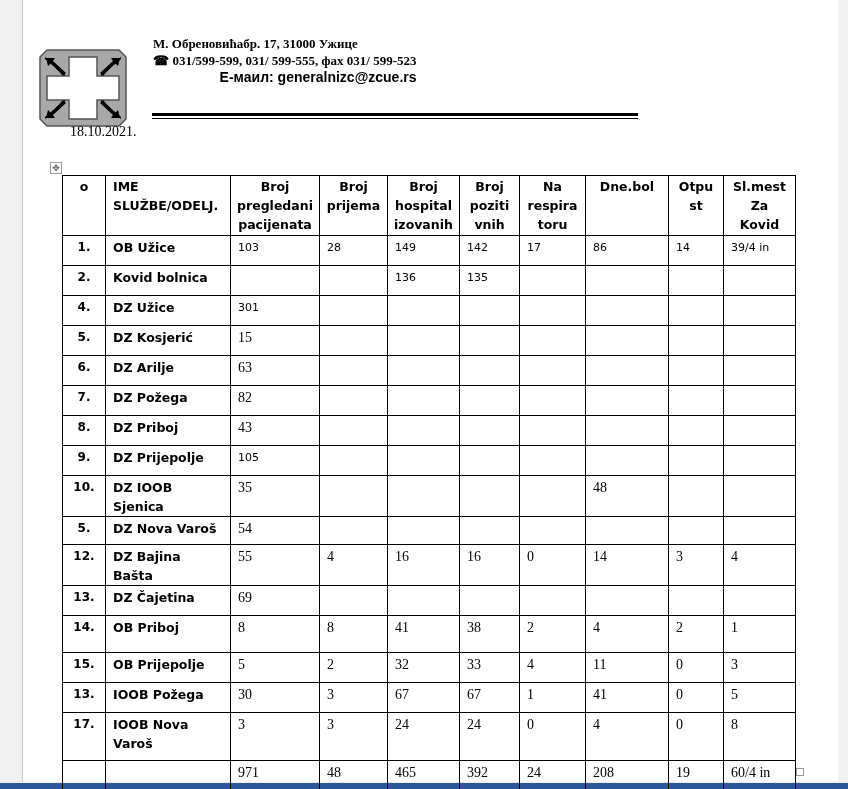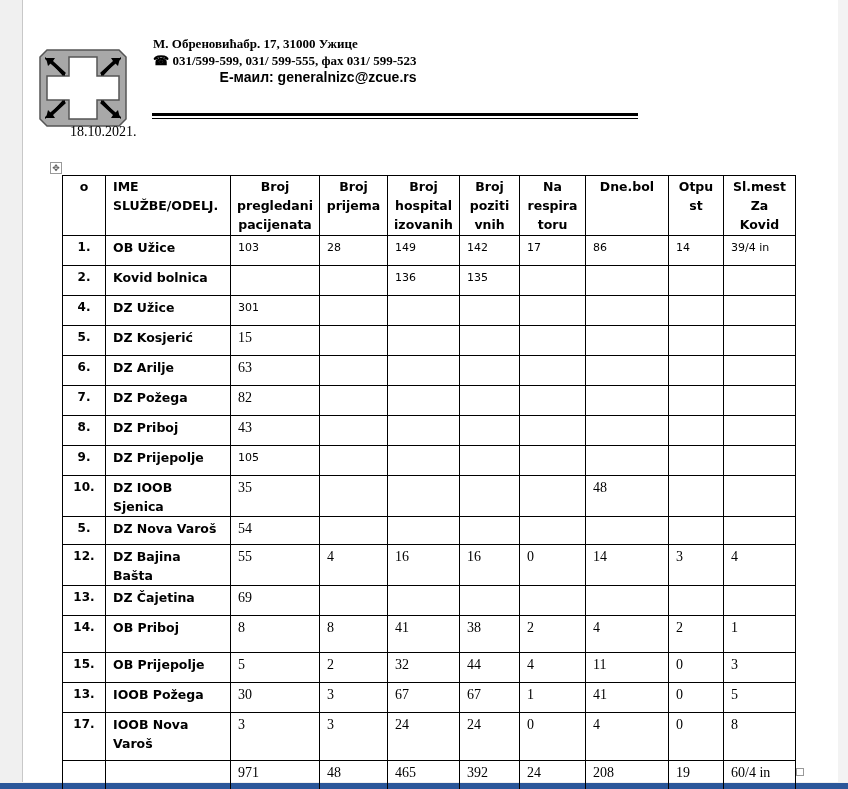--- a/index.html
+++ b/index.html
@@ -242,21 +242,21 @@
         <td class="v">4</td>
         <td class="v">2</td>
         <td class="v">1</td>
       </tr>
       <tr style="height: 30px; margin-left: 26px;">
         <td class="num">15.</td>
         <td class="name">OB Prijepolje</td>
         <td class="v">5</td>
         <td class="v">2</td>
         <td class="v">32</td>
-        <td class="v">44</td>
+        <td class="v">33</td>
         <td class="v">4</td>
         <td class="v">11</td>
         <td class="v">0</td>
         <td class="v">3</td>
       </tr>
       <tr style="height: 30px;">
         <td class="num">13.</td>
         <td class="name">IOOB Požega</td>
         <td class="v">30</td>
         <td class="v">3</td>

